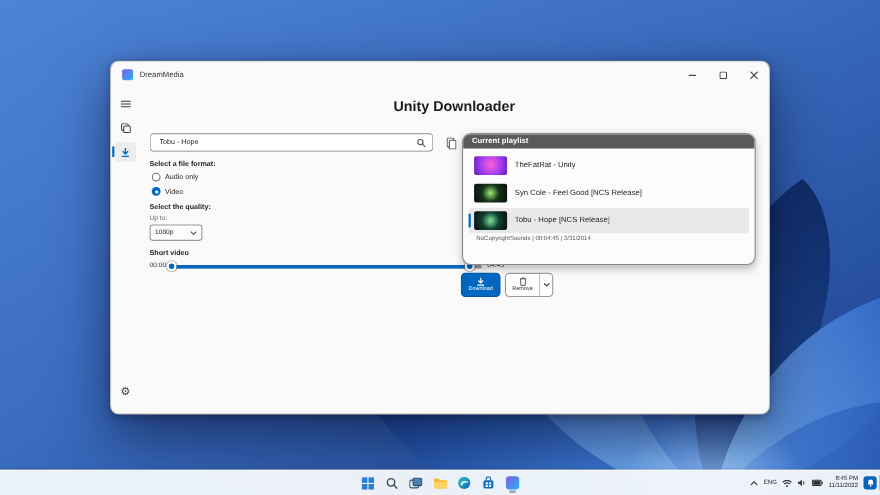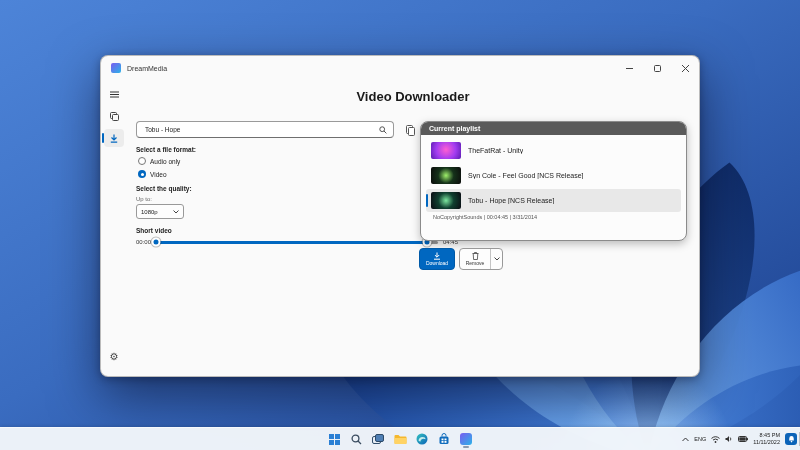--- a/index.html
+++ b/index.html
@@ -180,21 +180,21 @@
             <path d="M0.8 8.2 H7.2" stroke="#0067c0" stroke-width="1.2"></path>
           </svg>
         </span>
         <span class="side-flex"></span>
         <span class="side-btn">
           <span class="gear">⚙</span>
         </span>
       </div>
 
       <div class="content">
-        <div class="page-title">Video Downloader</div>
+        <div class="page-title">Unity Downloader</div>
 
         <div class="search-wrap">
           <input class="search-input" value="Tobu - Hope" style="">
           <span class="search-glyph">
             <svg width="8" height="8" viewBox="0 0 8 8">
                 <circle cx="3.2" cy="3.2" r="2.4" fill="none" stroke="#555" stroke-width="1"></circle>
                 <line x1="5" y1="5" x2="7.4" y2="7.4" stroke="#555" stroke-width="1"></line>
               </svg>
           </span>
         </div>

